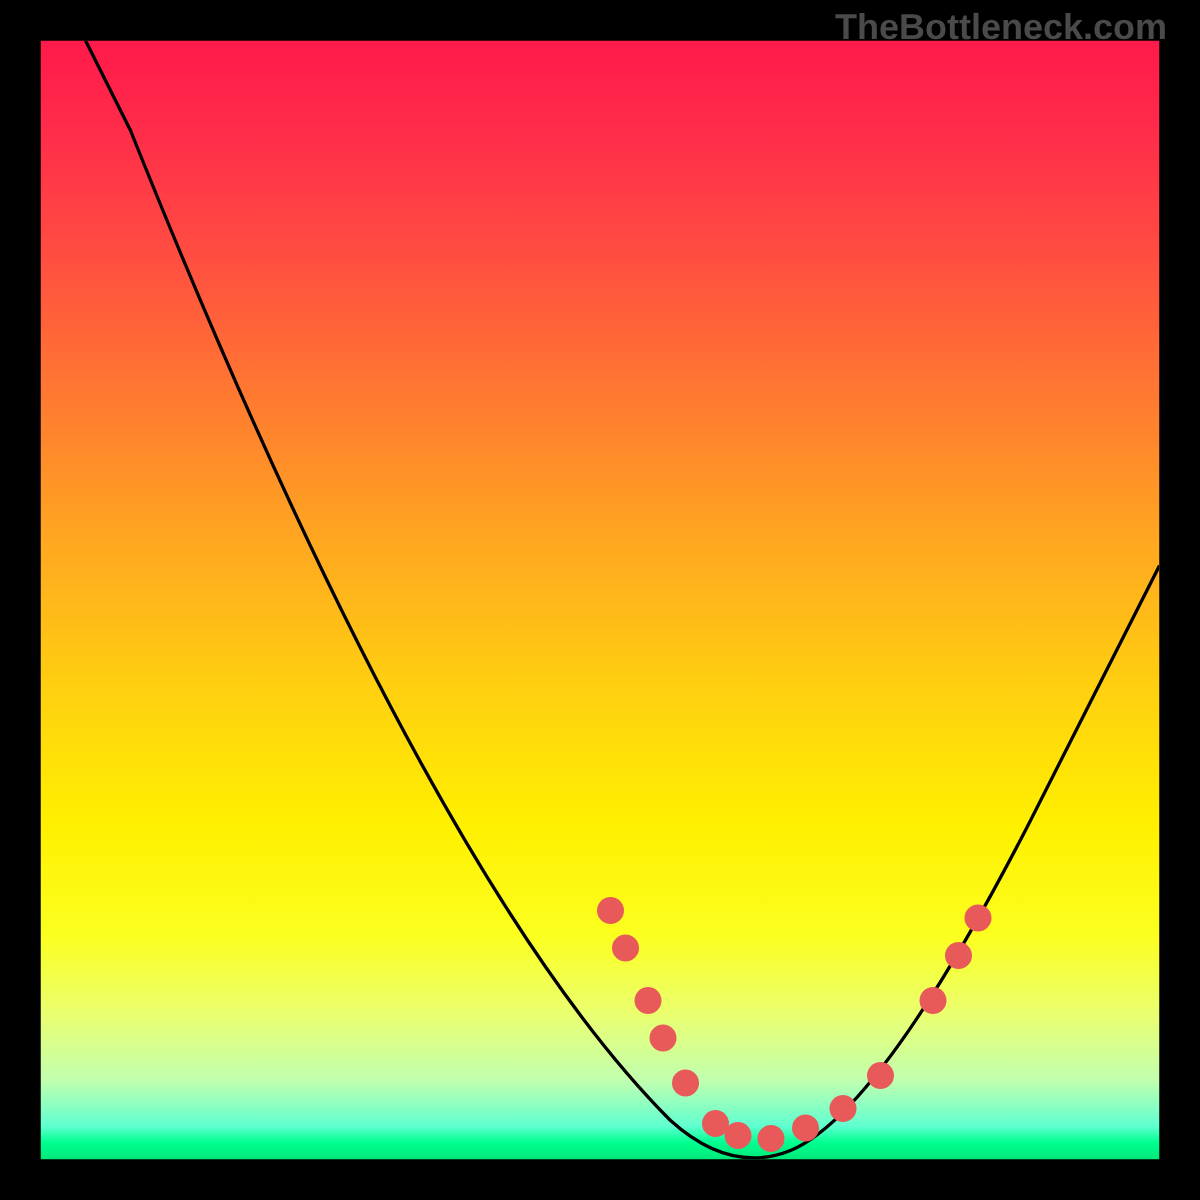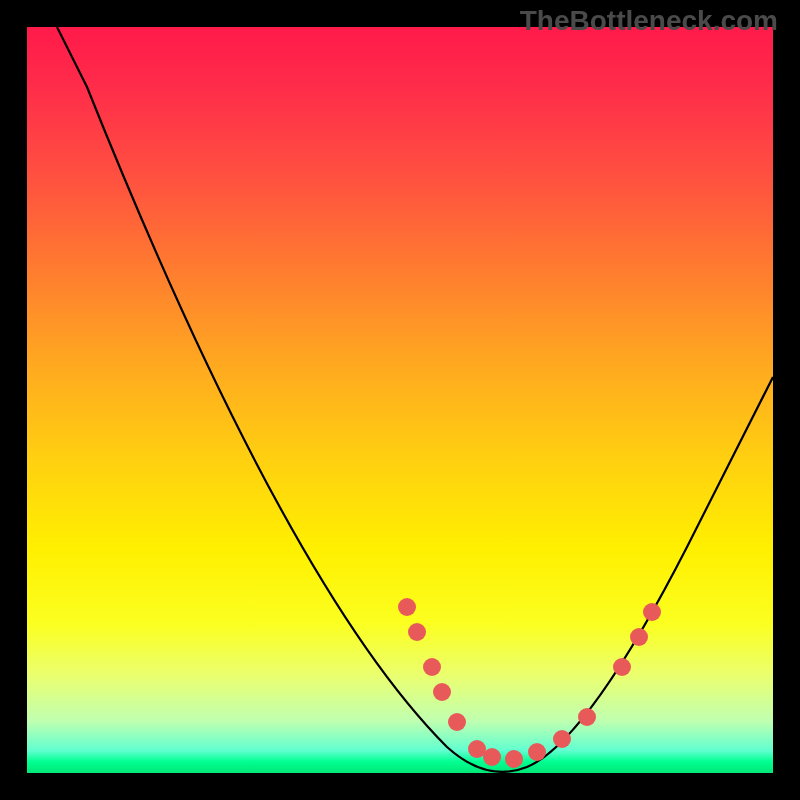--- a/index.html
+++ b/index.html
@@ -9,21 +9,21 @@
     width: 800px;
     height: 800px;
     position: relative;
     font-family: Arial, sans-serif;
   }
   .watermark {
     position: absolute;
     top: 5px;
     right: 22px;
     color: #4a4a4a;
-    font-size: 28px;
+    font-size: 24px;
     font-weight: bold;
     z-index: 10;
   }
   .plot-area {
     position: absolute;
     left: 27px;
     top: 27px;
     width: 746px;
     height: 746px;
     overflow: hidden;

